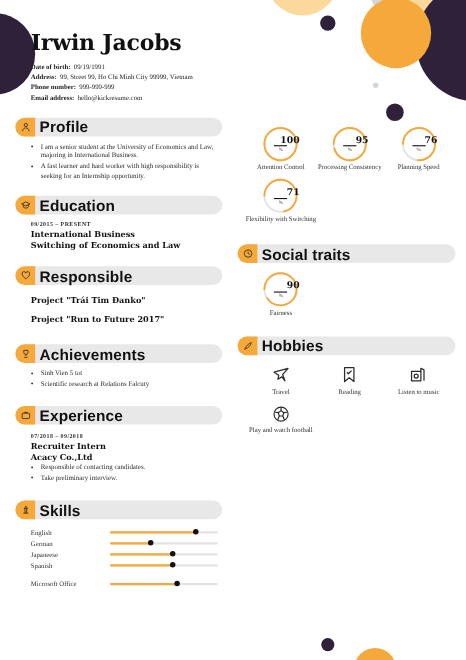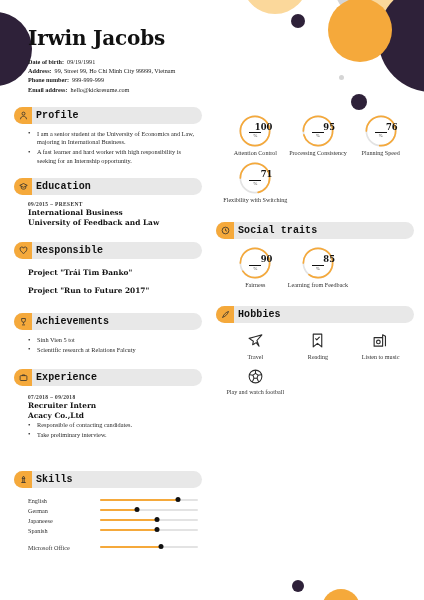--- a/index.html
+++ b/index.html
@@ -48,23 +48,23 @@
   }
   .sec-head .badge {
     position: absolute; left: 0; top: 0;
     width: 18px; height: 17px;
     background: #F5A93B;
     border-radius: 9px 0 0 9px;
     display: flex; align-items: center; justify-content: center;
   }
   .sec-head .badge svg { width: 9px; height: 9px; display:block; }
   .sec-title {
-    font-family: Liberation Mono, monospace;
+    font-family: Liberation Sans, sans-serif;
     font-weight: 700;
-    font-size: 10px;
+    font-size: 14px;
     color: #111;
     letter-spacing: 0.1px;
   }
   .sec-body { padding: 6px 6px 0 14px; }
 
   ul.bullets { list-style: none; }
   ul.bullets li {
     position: relative;
     padding-left: 9px;
     font-size: 6.3px;
@@ -199,21 +199,21 @@
               <path d="M2 9l10-5 10 5-10 5z"></path>
                 <path d="M6 11v5c0 1.5 3 3 6 3s6-1.5 6-3v-5"></path>
             </svg>
           </span>
           <span class="sec-title">Education</span>
         </div>
         <div class="sec-body">
           <div>
             <div class="date-line">09/2015 – PRESENT</div>
             <div class="entry-title">International Business</div>
-            <div class="entry-sub">University of Feedback and Law</div>
+            <div class="entry-sub">Switching of Economics and Law</div>
           </div>
         </div>
       </div>
 
       <div class="sec" style="margin-top:15px;">
         <div class="sec-head">
           <span class="badge">
             <svg viewBox="0 0 24 24" fill="none" stroke="#2b2b2b" stroke-width="2">
               <path d="M12 20S3 14 3 8.5A4.5 4.5 0 0 1 12 6a4.5 4.5 0 0 1 9 2.5C21 14 12 20 12 20z"></path>
             </svg>
@@ -261,21 +261,21 @@
             <div class="entry-title">Recruiter Intern</div>
             <div class="entry-sub">Acacy Co.,Ltd</div>
             <ul class="bullets" style="margin-top:1px;">
               <li>Responsible of contacting candidates.</li>
               <li>Take preliminary interview.</li>
             </ul>
           </div>
         </div>
       </div>
 
-      <div class="sec" style="margin-top:32px;">
+      <div class="sec" style="margin-top:16px;">
         <div class="sec-head">
           <span class="badge">
             <svg viewBox="0 0 24 24" fill="none" stroke="#2b2b2b" stroke-width="2">
               <path d="M12 3l4 6H8z"></path>
                 <path d="M6 20h12"></path>
                 <path d="M10 9v11"></path>
                 <path d="M14 9v11"></path>
             </svg>
           </span>
           <span class="sec-title">Skills</span>
@@ -412,32 +412,20 @@
                 <circle cx="18" cy="18" r="15.5" fill="none" stroke="#E3E3E3" stroke-width="1.8"></circle>
                 <circle class="gauge-arc" cx="18" cy="18" r="15.5" fill="none" stroke="#F5A93B" stroke-width="1.8" stroke-linecap="round" stroke-dasharray="87.65043503515523 97.38937226128358" transform="rotate(-90 18 18)"></circle>
               </svg>
               <span class="val">90</span>
               <span class="underline"></span>
               <span class="pct">%</span>
             </div>
             <div class="gauge-label">Fairness</div>
           </div>
 
-          <div class="gauge-cell">
-            <div class="gauge">
-              <svg viewBox="0 0 36 36">
-                <circle cx="18" cy="18" r="15.5" fill="none" stroke="#E3E3E3" stroke-width="1.8"></circle>
-                <circle class="gauge-arc" cx="18" cy="18" r="15.5" fill="none" stroke="#F5A93B" stroke-width="1.8" stroke-linecap="round" stroke-dasharray="82.78096642209104 97.38937226128358" transform="rotate(-90 18 18)"></circle>
-              </svg>
-              <span class="val">85</span>
-              <span class="underline"></span>
-              <span class="pct">%</span>
-            </div>
-            <div class="gauge-label">Learning from Feedback</div>
-          </div>
 
         </div>
       </div>
 
       <div class="sec" style="margin-top:12px;">
         <div class="sec-head">
           <span class="badge">
             <svg viewBox="0 0 24 24" fill="none" stroke="#2b2b2b" stroke-width="2">
               <path d="M4 20c4-10 10-14 16-16-2 6-6 12-16 16z"></path>
             </svg>

